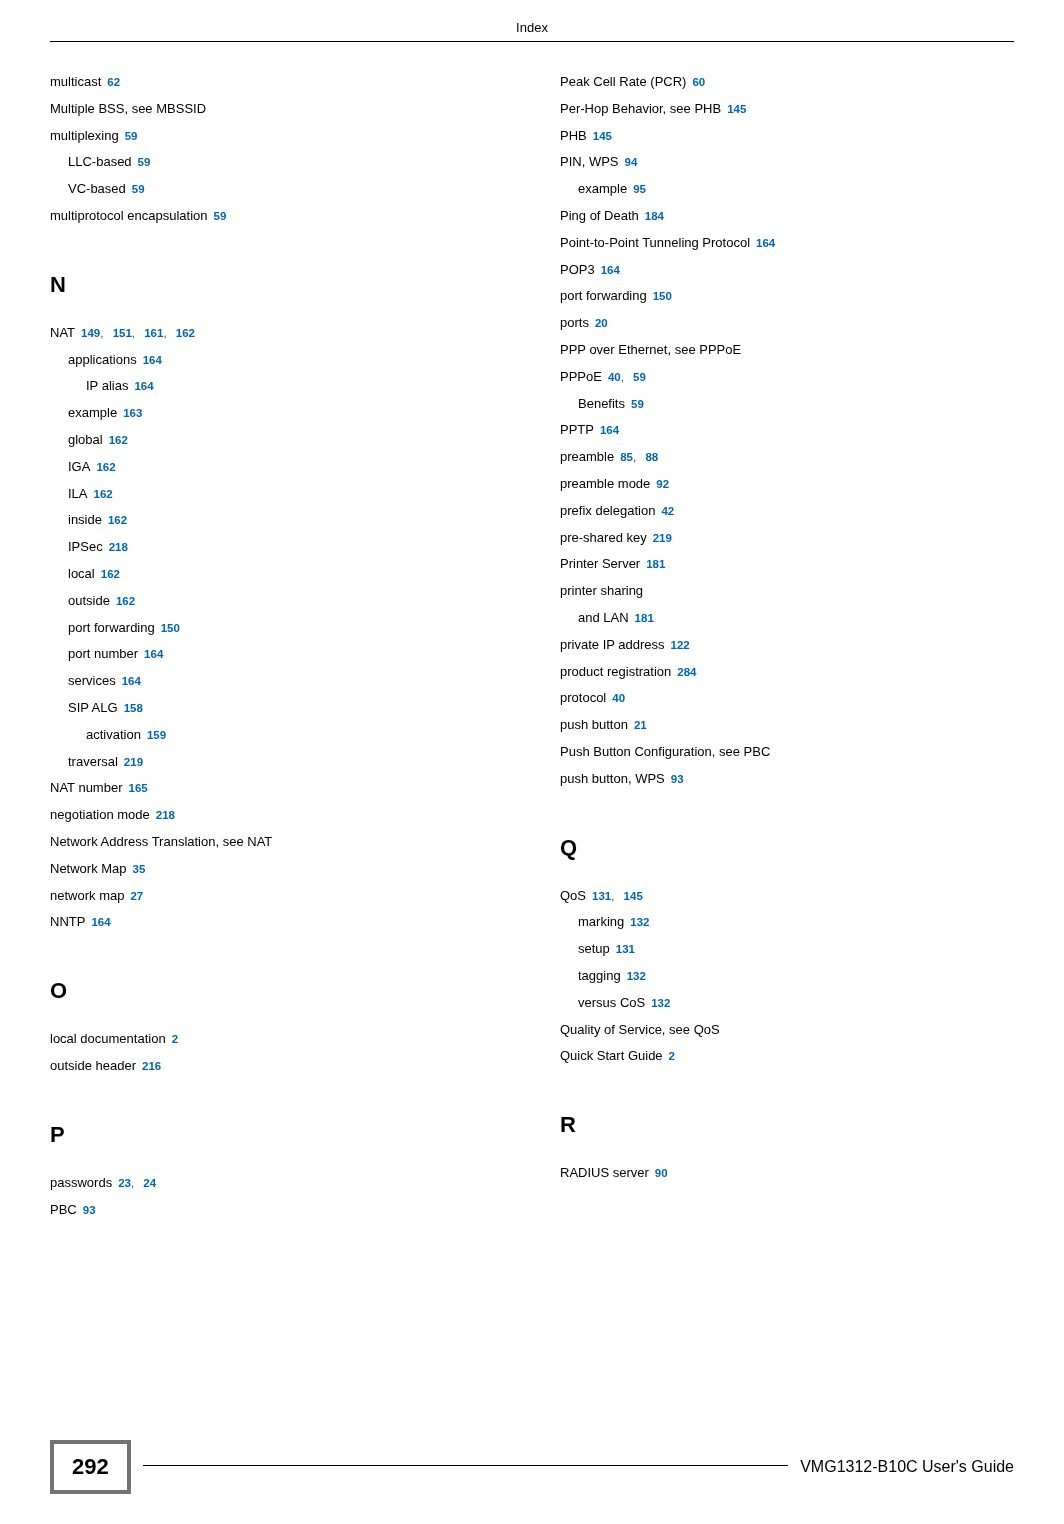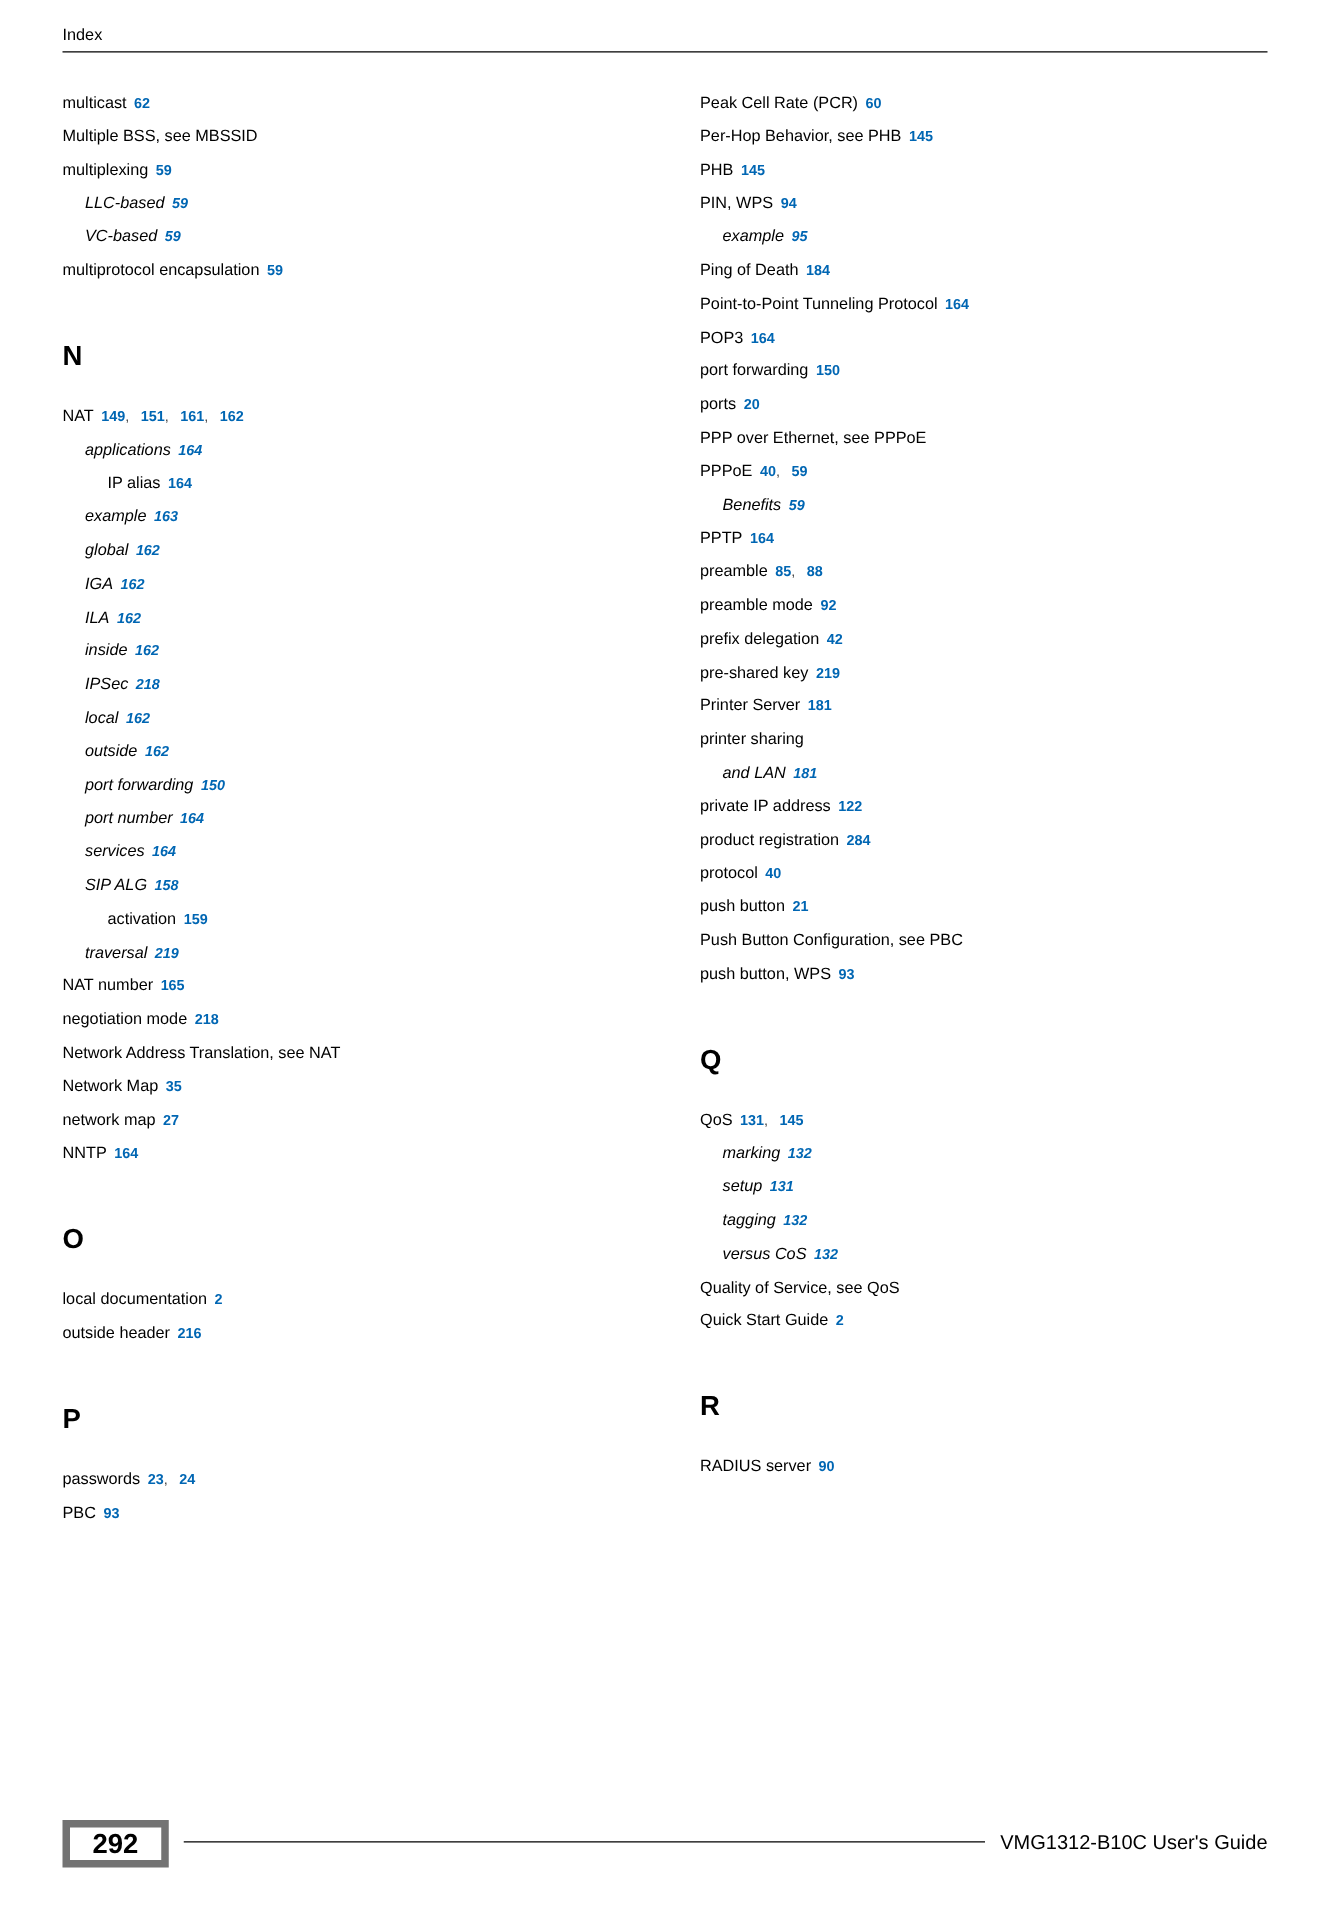--- a/index.html
+++ b/index.html
@@ -14,35 +14,35 @@
       padding: 20px 50px 30px 50px;
       box-sizing: border-box;
       height: 1524px;
       position: relative;
     }
     .header {
       font-size: 13px;
       padding-bottom: 6px;
       border-bottom: 1px solid #000;
       margin-bottom: 30px;
+      text-align: center;
     }
     .columns {
       display: flex;
       gap: 56px;
     }
     .col {
       flex: 1;
     }
     .entry {
       margin-bottom: 6px;
       line-height: 1.6;
     }
     .sub {
       margin-left: 18px;
-      font-style: italic;
     }
     .sub2 {
       margin-left: 36px;
     }
     .letter {
       font-size: 22px;
       font-weight: bold;
       margin-top: 45px;
       margin-bottom: 25px;
     }
@@ -60,22 +60,22 @@
       position: absolute;
       bottom: 30px;
       left: 50px;
       right: 50px;
       display: flex;
       align-items: center;
     }
     .page-num {
       font-size: 22px;
       font-weight: bold;
-      border: 6px solid #737373;
-      padding: 0 18px;
+      border: 4px solid #737373;
+      padding: 10px 18px;
     }
     .guide {
       margin-left: auto;
       font-size: 16px;
     }
     .footer-line {
       flex: 1;
       border-top: 1px solid #000;
       margin: 0 12px;
       position: relative;

